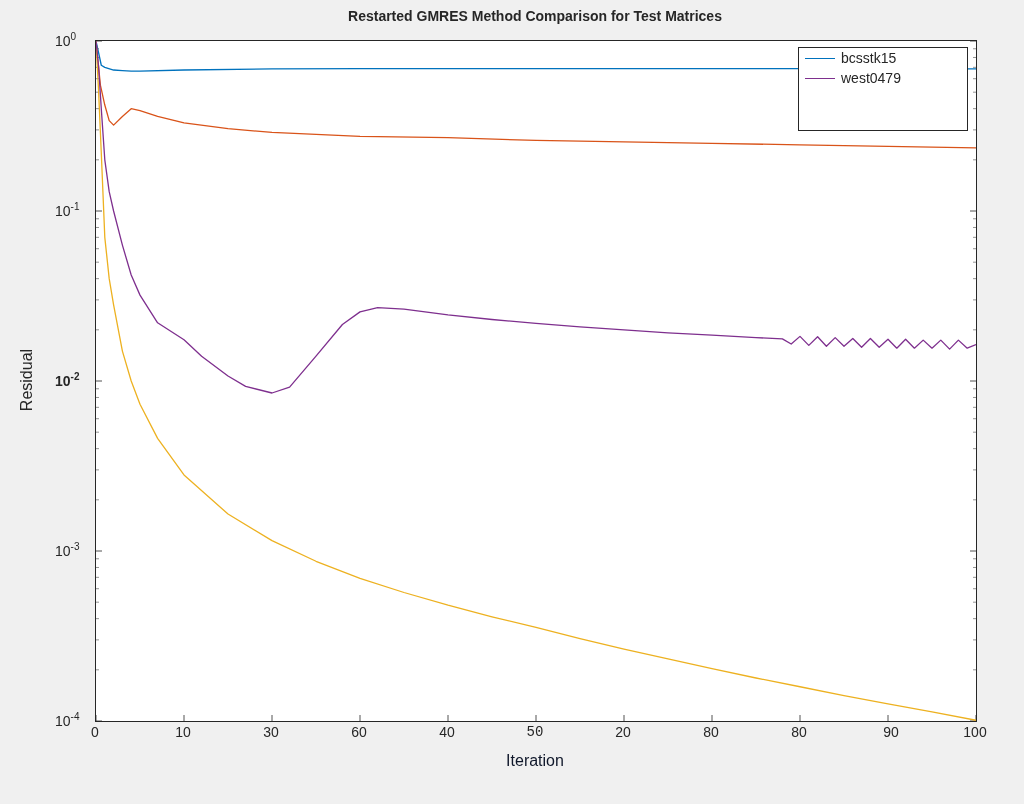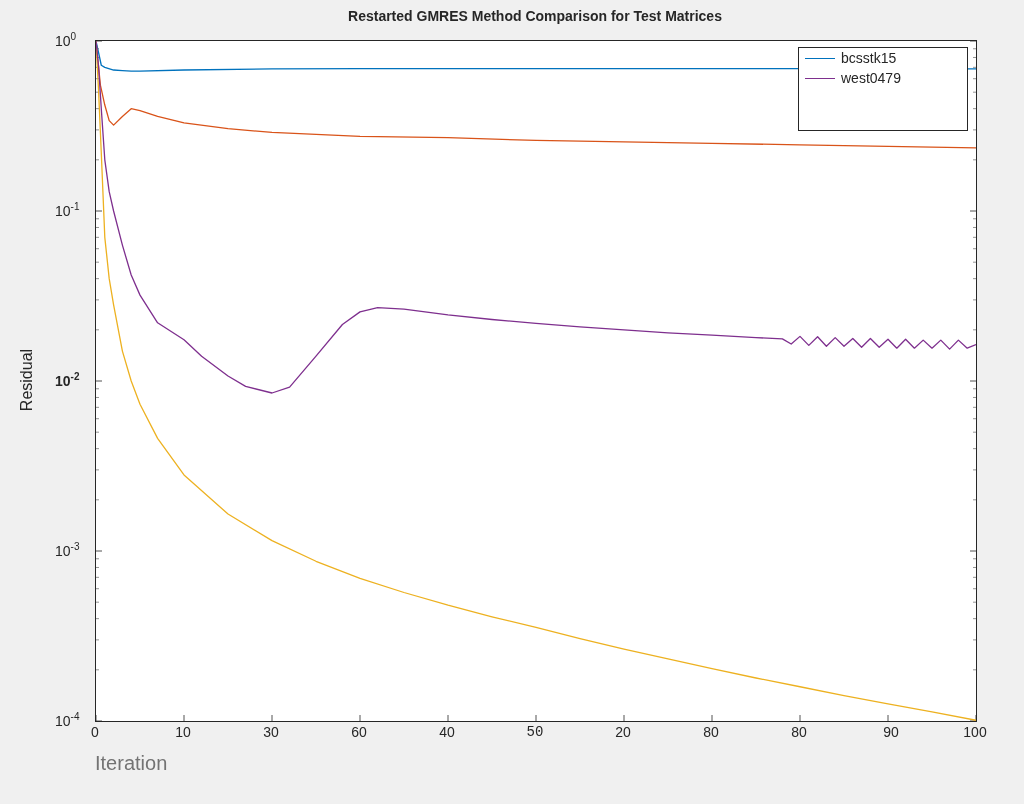--- a/index.html
+++ b/index.html
@@ -1,20 +1,20 @@
 <!DOCTYPE html>
 <html><head>
 <meta charset="utf-8">
 <style>
   html,body{margin:0;padding:0;width:1024px;height:804px;background:#f0f0f0;font-family:Helvetica,Arial,sans-serif;}
   #figure{position:absolute;left:0;top:0;width:1024px;height:804px;background:#f0f0f0;}
   #axes{position:absolute;left:95px;top:40px;width:880px;height:680px;background:#ffffff;border:1px solid #262626;}
   #title{position:absolute;left:95px;top:8px;width:880px;text-align:center;font-size:14px;font-weight:bold;color:#262626;}
   #ylabel{position:absolute;left:18px;top:40px;width:680px;height:20px;font-size:16px;color:#262626;transform:rotate(-90deg);transform-origin:0 0;text-align:center;top:720px;}
-  #xlabel{position:absolute;left:95px;top:752px;width:880px;text-align:left;font-size:20px;color:#737373;}
+  #xlabel{position:absolute;left:95px;top:752px;width:880px;text-align:center;font-size:16px;color:#0f172a;}
   .xtick{position:absolute;top:724px;font-size:14px;color:#262626;transform:translateX(-50%);} 
   .ytick{position:absolute;left:55px;font-size:14px;color:#262626;transform:translateY(-50%);} 
   .yexp{font-size:10px;vertical-align:super;}
   svg{position:absolute;left:0;top:0;}
   #legend{position:absolute;left:798px;top:47px;width:168px;height:82px;background:#ffffff;border:1px solid #262626;padding:0;font-size:14px;color:#262626;}
   .leg-row{display:flex;align-items:center;height:20px;padding:0 6px;}
   .leg-swatch{width:30px;height:0;border-top:1.2px solid;flex:0 0 30px;margin-right:6px;}
 </style>
 </head>
 <body>

